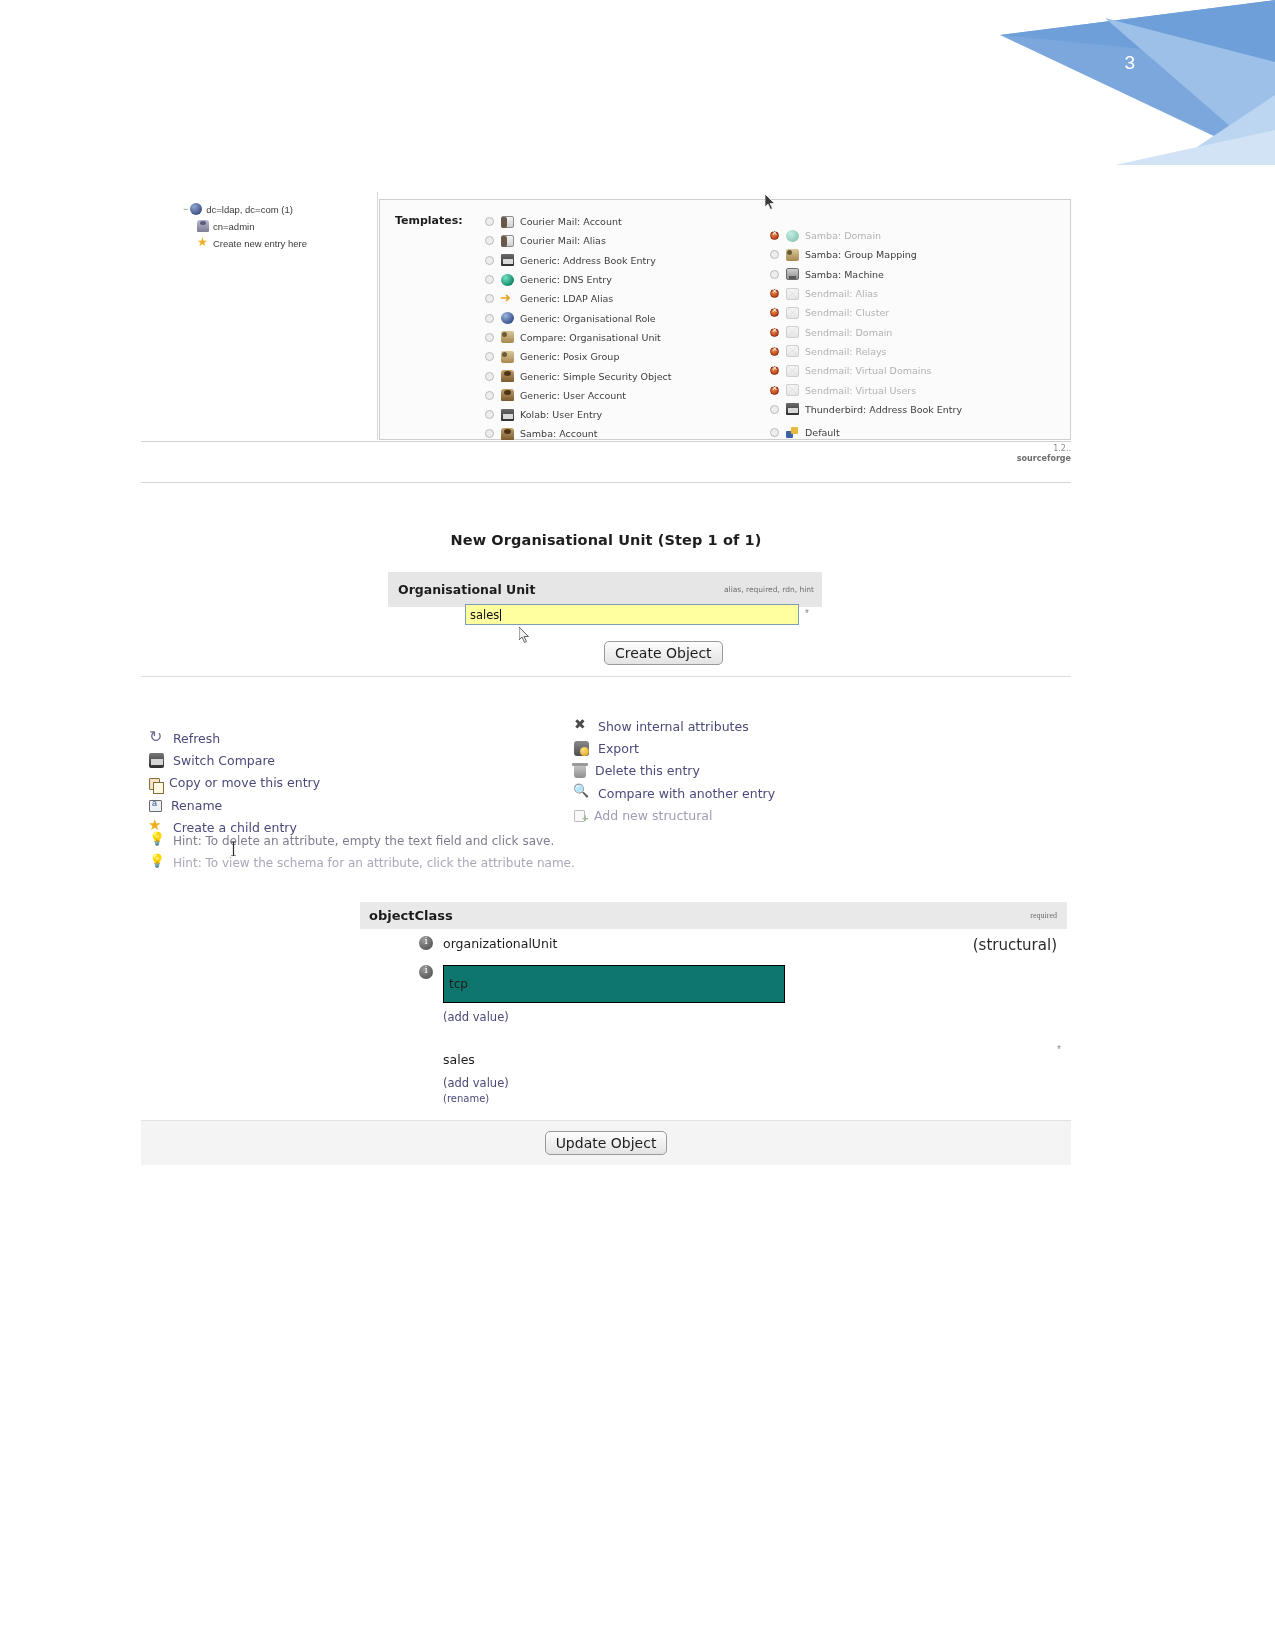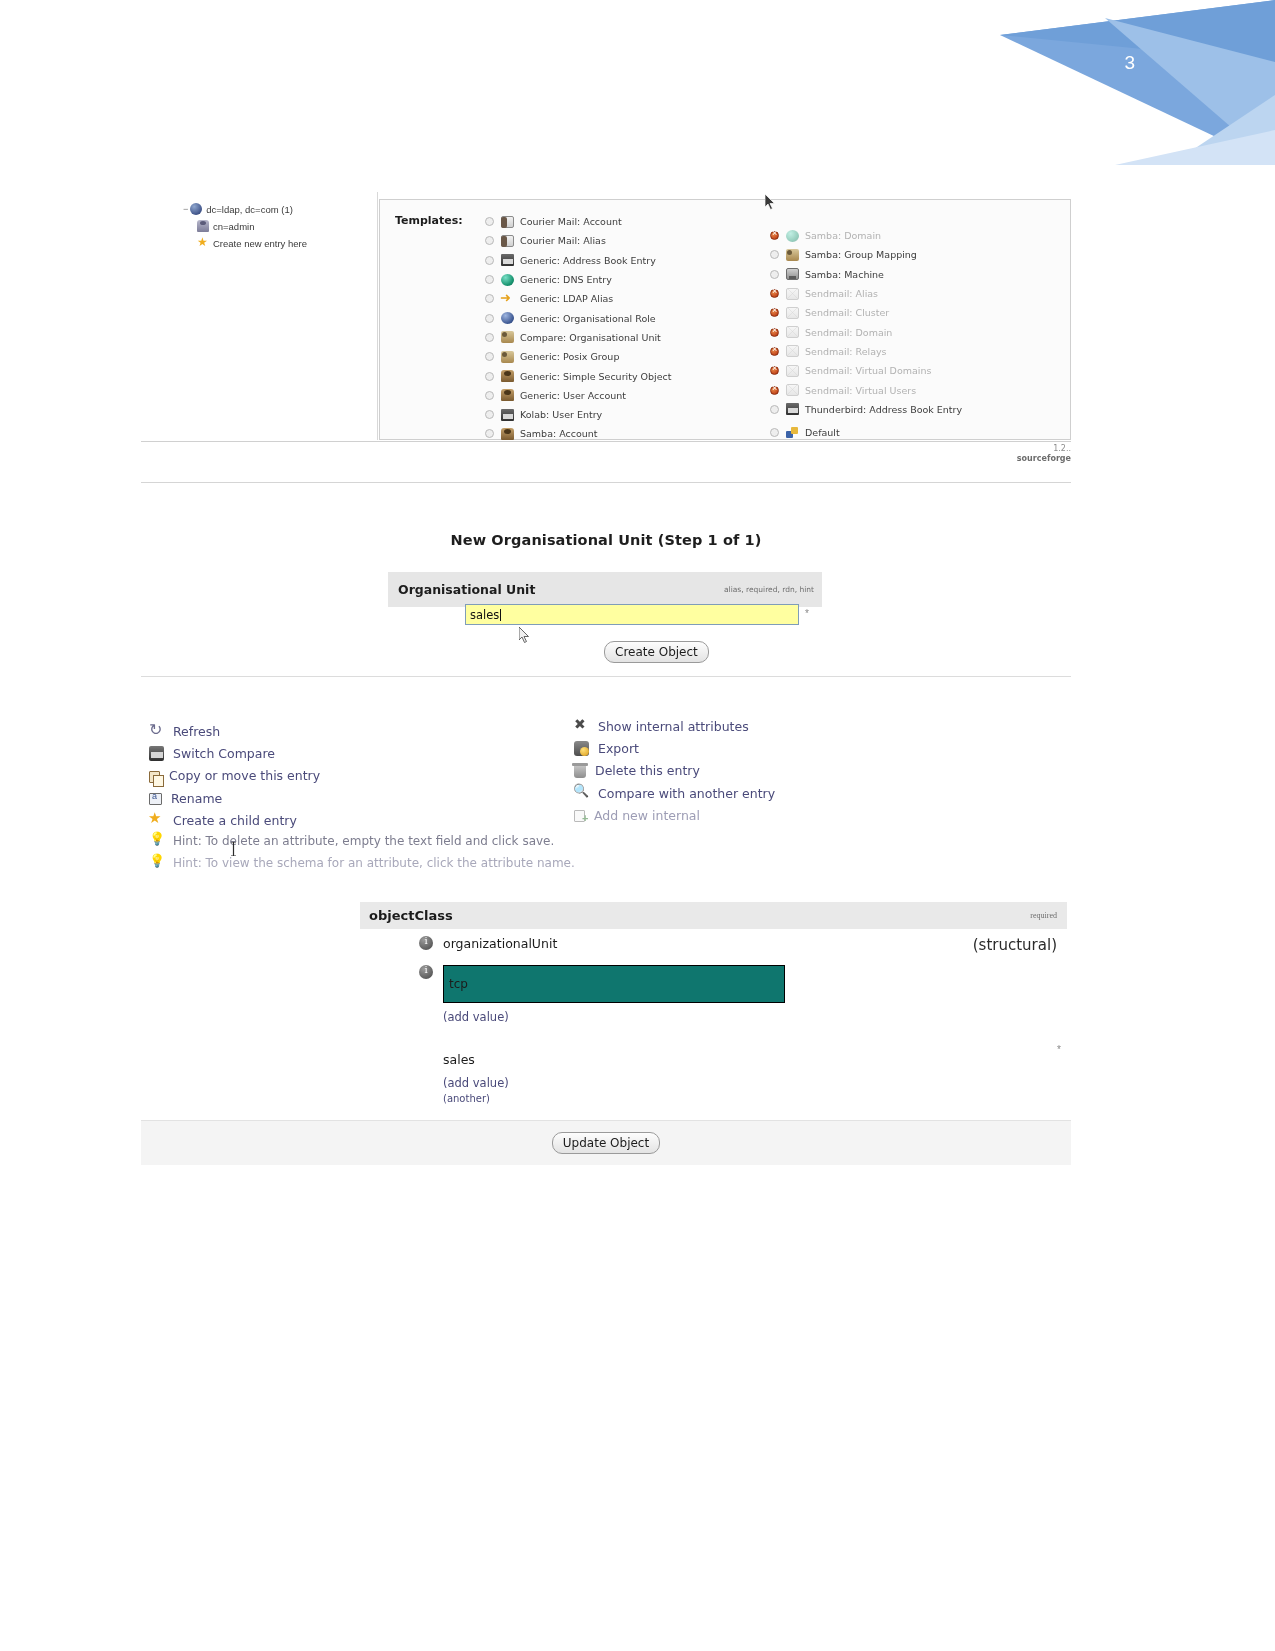--- a/index.html
+++ b/index.html
@@ -120,30 +120,30 @@
     background: #ffffa0; border: 1px solid #7f9db9;
     font-size: 11.5px; color: #111; padding: 1px 4px; line-height: 19px;
     font-family: "DejaVu Sans", sans-serif;
   }
   .caret { display: inline-block; width: 1px; height: 12px; background: #111; vertical-align: -2px; margin-left: 1px; }
   .star-mark { position: absolute; left: 664px; top: 112px; font-size: 10px; color: #888; }
   .mouse-cursor { position: absolute; width: 11px; height: 16px; }
   .mouse-cursor svg { display: block; }
   .btn {
     border: 1px solid #9a9a9a; background: linear-gradient(#fdfdfd, #e3e3e3);
-    font-size: 12px; color: #1c1c1c; padding: 3px 10px; border-radius: 10px;
+    font-size: 14px; color: #1c1c1c; padding: 3px 10px; border-radius: 5px;
     font-family: "DejaVu Sans", sans-serif; cursor: pointer;
   }
   #create-object-btn { position: absolute; left: 463px; top: 145px; }
 
   
   #fig-entry { left: 141px; top: 690px; width: 930px; height: 475px; }
   .actions { position: absolute; left: 5px; top: 25px; width: 920px; }
   .act-col { position: absolute; }
-  .act-col.left { left: 3px; top: 5px; }
+  .act-col.left { left: 3px; top: 12px; }
   .act-col.right { left: 428px; top: 0; }
   .act-row { display: flex; align-items: center; height: 22.3px; white-space: nowrap; }
   .act-ico { width: 15px; height: 15px; margin-right: 9px; flex: none; position: relative; display: inline-block; }
   .act-txt { font-size: 12.5px; color: #4a4a7a; font-family: "DejaVu Sans", sans-serif; }
   .act-row.dim .act-txt { color: #9d9db5; }
   .act-row.dim .act-ico { opacity: .5; }
 
   .i-refresh::after { content: "\21BB"; position: absolute; left: 0; top: -4px; font-size: 16px; color: #6b6b8d; }
   .i-switch { background: linear-gradient(#777, #2e2e2e); border-radius: 2px; }
   .i-switch::after { content: ""; position: absolute; left: 2px; top: 6px; right: 1px; height: 6px; background: #d5d5d5; }
@@ -434,21 +434,21 @@
       <div class="act-row">
           <span class="act-ico i-trash"></span>
           <span class="act-txt">Delete this entry</span>
         </div>
       <div class="act-row">
           <span class="act-ico i-compare"></span>
           <span class="act-txt">Compare with another entry</span>
         </div>
       <div class="act-row dim">
           <span class="act-ico i-addattr"></span>
-          <span class="act-txt">Add new internal</span>
+          <span class="act-txt">Add new structural</span>
         </div>
     </div>
   </div>
 
   <div style="position:absolute; left:8px; top:140px; width:700px">
     <div class="hint-row">
         <span class="act-ico i-bulb"></span>
         <span class="hint-txt">Hint: To delete an attribute, empty the text field and click save.</span>
       </div>
     <div class="hint-row faint">
@@ -484,21 +484,21 @@
       </div>
     </div>
 
     <div style="margin-top:8px">
       <div class="attr-body">
         <div class="attr-line" style="padding-left:0">
           <span class="ou-val">sales</span>
           <span class="ou-star">*</span>
         </div>
         <div class="addval">(add value)</div>
-        <div class="addval small">(another)</div>
+        <div class="addval small">(rename)</div>
       </div>
     </div>
   </div>
 
   <div class="update-bar">
     <button class="btn" id="update-object-btn">Update Object</button>
   </div>
 </div>
 
 </body></html>

